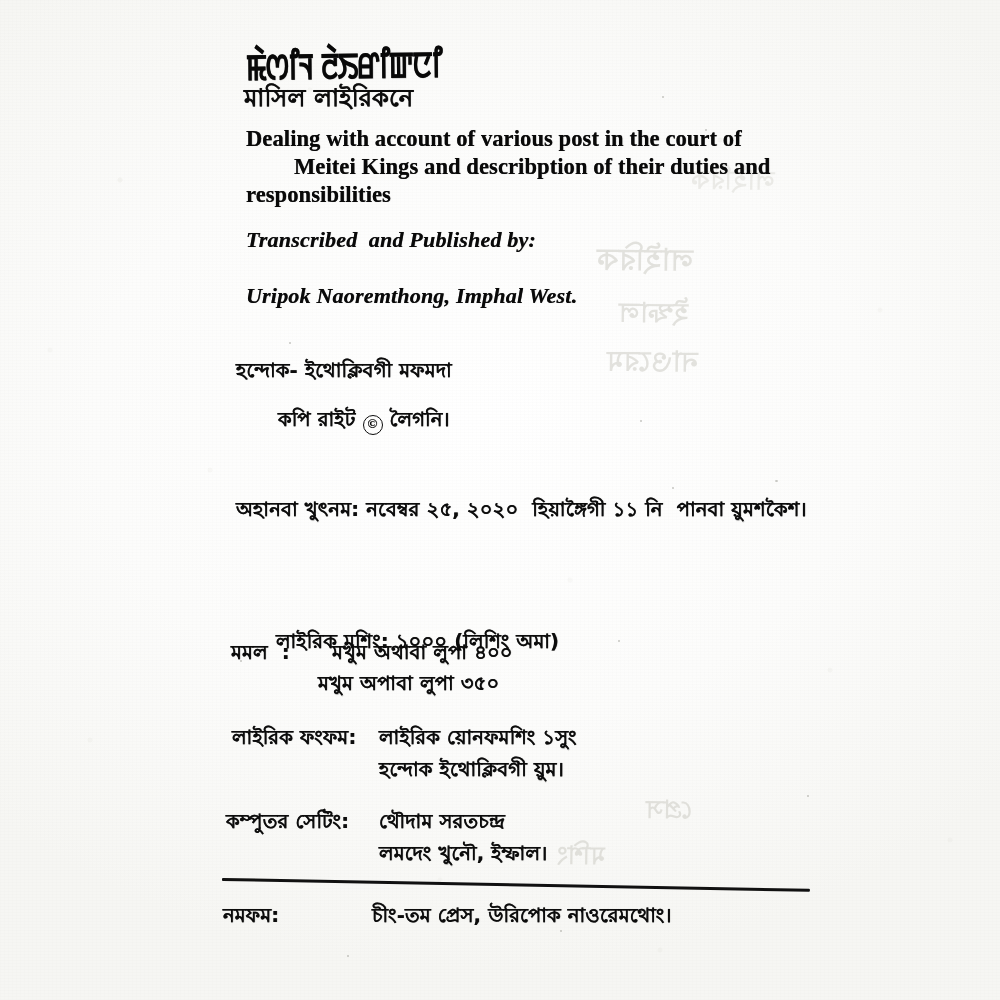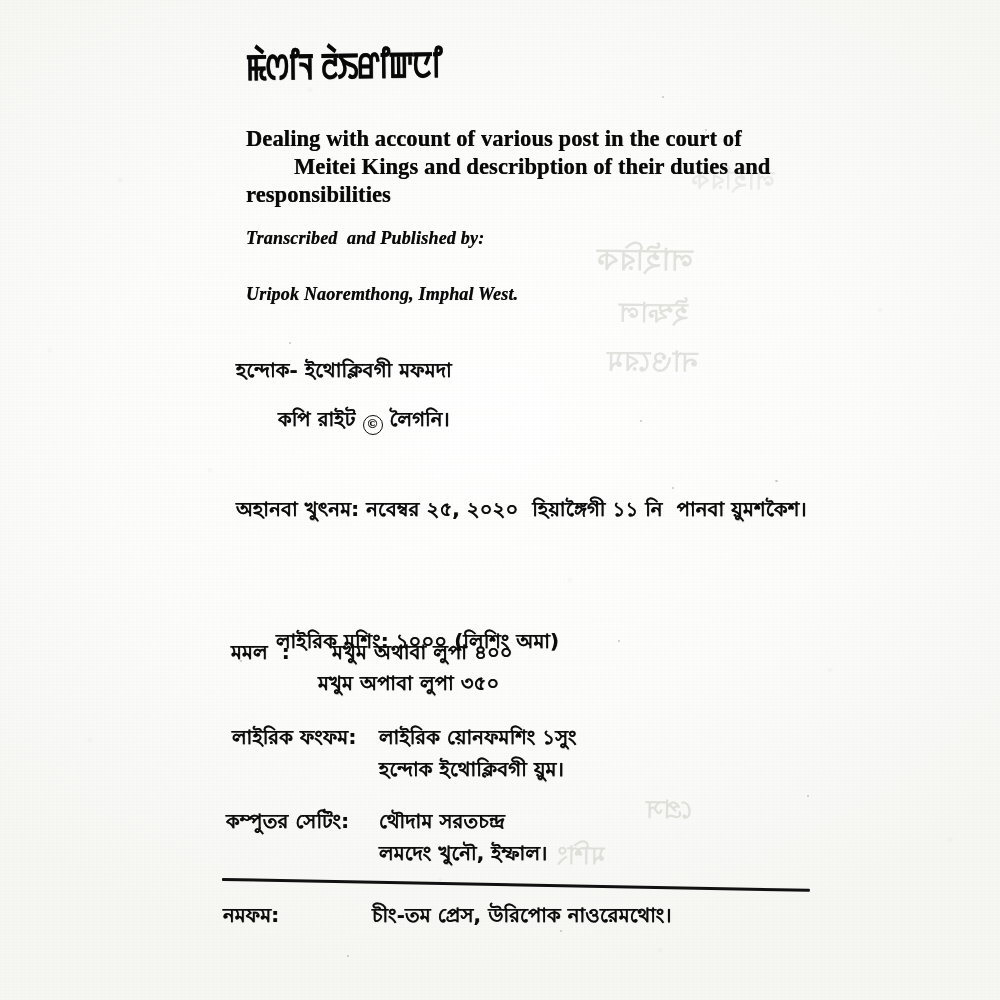--- a/index.html
+++ b/index.html
@@ -115,21 +115,21 @@
     font-family: "Liberation Serif", "DejaVu Serif", serif;
     font-weight: 700;
     font-size: 22.5px;
     color: #090909;
     letter-spacing: .1px;
   }
   .eng-bi {
     font-family: "Liberation Serif", "DejaVu Serif", serif;
     font-weight: 700;
     font-style: italic;
-    font-size: 18px;
+    font-size: 22px;
     color: #090909;
     letter-spacing: .2px;
   }
 
   
   .ink {
     text-shadow:
       0 0 .6px rgba(0,0,0,.55),
       .4px .3px .7px rgba(0,0,0,.30);
   }
@@ -187,20 +187,21 @@
   <div class="bleed" style="left:618px;top:292px;font-size:27px;">ইম্ফাল</div>
   <div class="bleed" style="left:606px;top:340px;font-size:28px;">নাওরেম</div>
   <div class="bleed" style="left:645px;top:790px;font-size:25px;">প্রেস</div>
   <div class="bleed" style="left:556px;top:836px;font-size:25px;">মশিং</div>
   <div class="bleed" style="left:690px;top:160px;font-size:26px;opacity:.32;">লাইরিক</div>
 
   <div class="content">
 
     <div class="ln mayek ink" style="left:246px;top:52px;">ꯃꯥꯁꯤꯜ ꯂꯥꯏꯔꯤꯛꯅꯤ</div>
 
+    <div class="ln beng beng-title ink" style="left:244px;top:86px;">মাসিল লাইরিকনে</div>
 
     <div class="ln eng-bold ink" style="left:246px;top:128px;">Dealing with account of various post in the court of</div>
     <div class="ln eng-bold ink" style="left:246px;top:156px;margin-left:48px;">Meitei Kings and describption of their duties and</div>
     <div class="ln eng-bold ink" style="left:246px;top:184px;">responsibilities</div>
 
     <div class="ln eng-bi ink" style="left:246px;top:229px;">Transcribed  and Published by:</div>
     <div class="ln eng-bi ink" style="left:246px;top:285px;">Uripok Naoremthong, Imphal West.</div>
 
     <div class="ln beng ink" style="left:236px;top:361px;">হন্দোক- ইথোক্লিবগী মফমদা</div>
 

